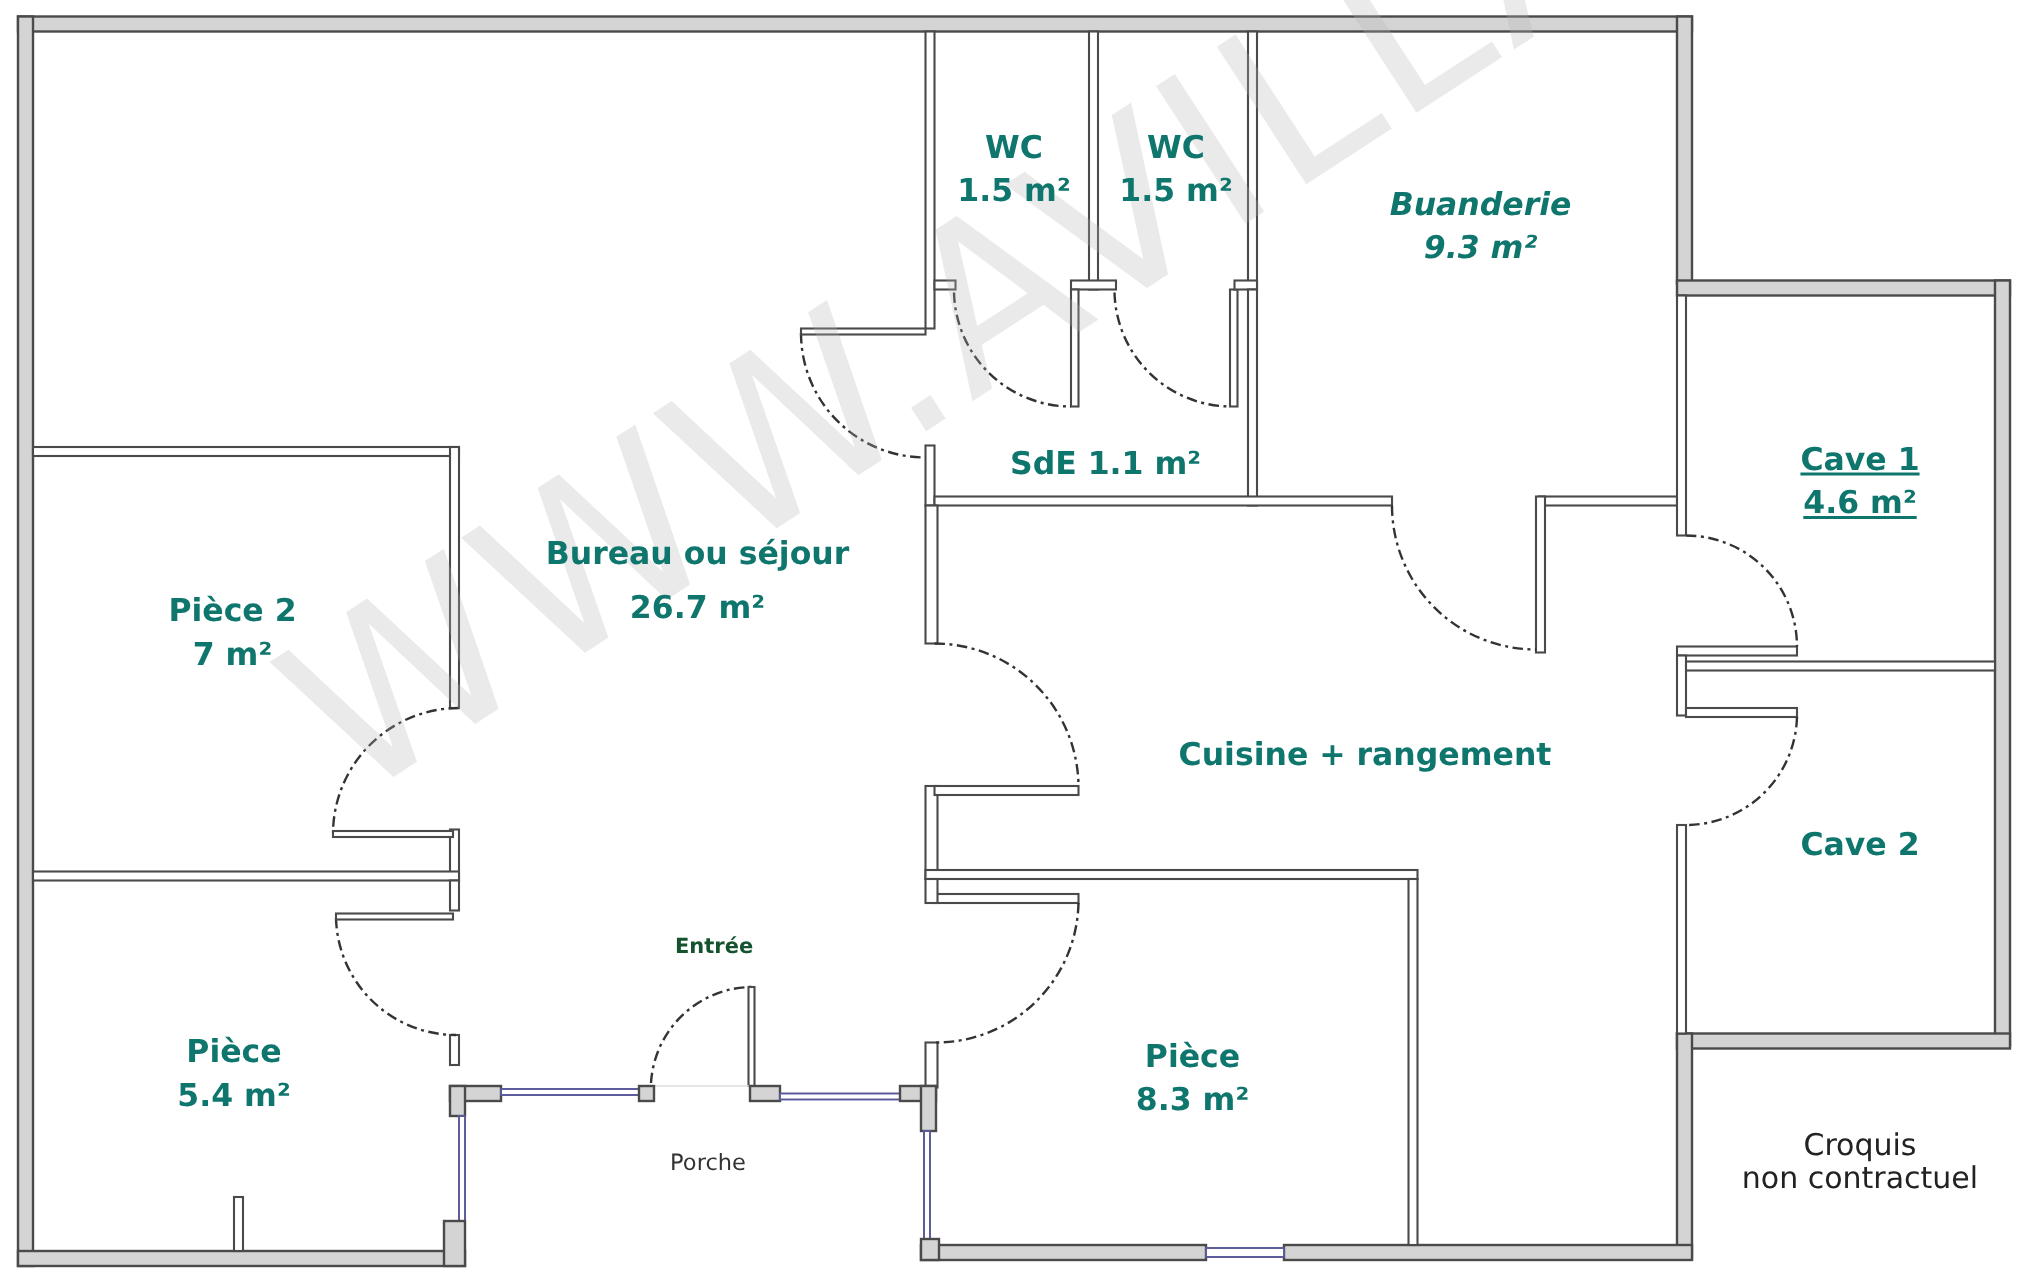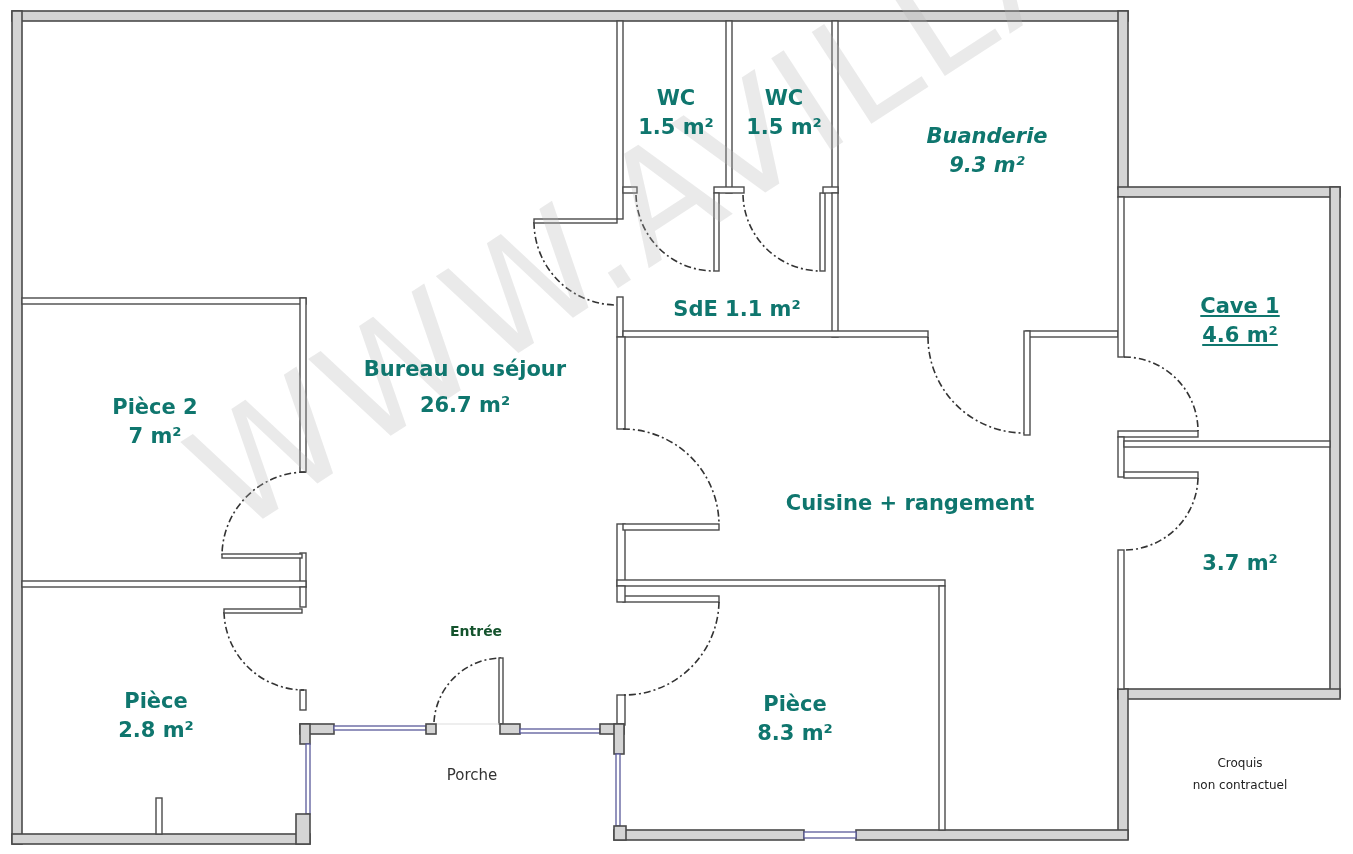--- a/index.html
+++ b/index.html
@@ -6,21 +6,21 @@
   body { width: 1353px; height: 854px; position: relative; overflow: hidden; font-family: "DejaVu Sans", sans-serif; }
   #plan { position: absolute; left: 0; top: 0; width: 1353px; height: 854px; }
   .wall { fill: #d4d4d4; stroke: #4a4a4a; stroke-width: 1.6; }
   .thin { fill: #ffffff; stroke: #4a4a4a; stroke-width: 1.4; }
   .leaf { fill: #ffffff; stroke: #4a4a4a; stroke-width: 1.4; }
   .swing { fill: none; stroke: #333333; stroke-width: 1.6; stroke-dasharray: 7 3 2 3; }
   .win { fill: #ffffff; stroke: #5a5a9a; stroke-width: 1.3; }
   .sill { stroke: #dddddd; stroke-width: 1; }
   .label { position: absolute; text-align: center; font-weight: bold; color: #0f766e; font-size: 21px; line-height: 29px; white-space: nowrap; }
   .label span { display: block; }
-  .small { position: absolute; text-align: center; color: #222; font-size: 12px; line-height: 22px; white-space: nowrap; }
+  .small { position: absolute; text-align: center; color: #222; font-size: 20px; line-height: 22px; white-space: nowrap; }
   .entree { position: absolute; font-weight: bold; font-size: 14px; color: #14532d; }
   .watermark { position: absolute; left: 160px; top: 420px; font-family: "DejaVu Sans", sans-serif; font-size: 150px; color: rgba(180,180,180,0.28); transform: rotate(-33deg); transform-origin: left top; white-space: nowrap; letter-spacing: 4px; pointer-events: none; }
 </style>
 </head>
 <body>
 
 <svg id="plan" viewBox="0 0 1353 854" xmlns="http://www.w3.org/2000/svg">
 
   <g>
     <rect class="wall" x="12" y="11" width="1116" height="10"></rect>
@@ -144,25 +144,25 @@
   <span>26.7 m²</span>
 </div>
 <div class="label" style="left:80px; top:393px; width:150px;">
   <span>Pièce 2</span>
   <span>7 m²</span>
 </div>
 <div class="label" style="left:750px; top:471px; width:320px;margin-top:18px;">
   <span>Cuisine + rangement</span>
 </div>
 <div class="label" style="left:1150px; top:549px; width:180px;">
-  <span>3.7 m²</span>
+  <span>Cave 2</span>
 </div>
 <div class="label" style="left:86px; top:687px; width:140px;">
   <span>Pièce</span>
-  <span>2.8 m²</span>
+  <span>5.4 m²</span>
 </div>
 <div class="label" style="left:725px; top:690px; width:140px;">
   <span>Pièce</span>
   <span>8.3 m²</span>
 </div>
 
 <div class="entree" style="left:450px; top:623px;">Entrée</div>
 <div class="small" style="left:420px; top:764px; width:104px; font-size:15px; color:#333;">Porche</div>
 
 <div class="small" style="left:1150px; top:752px; width:180px;">

